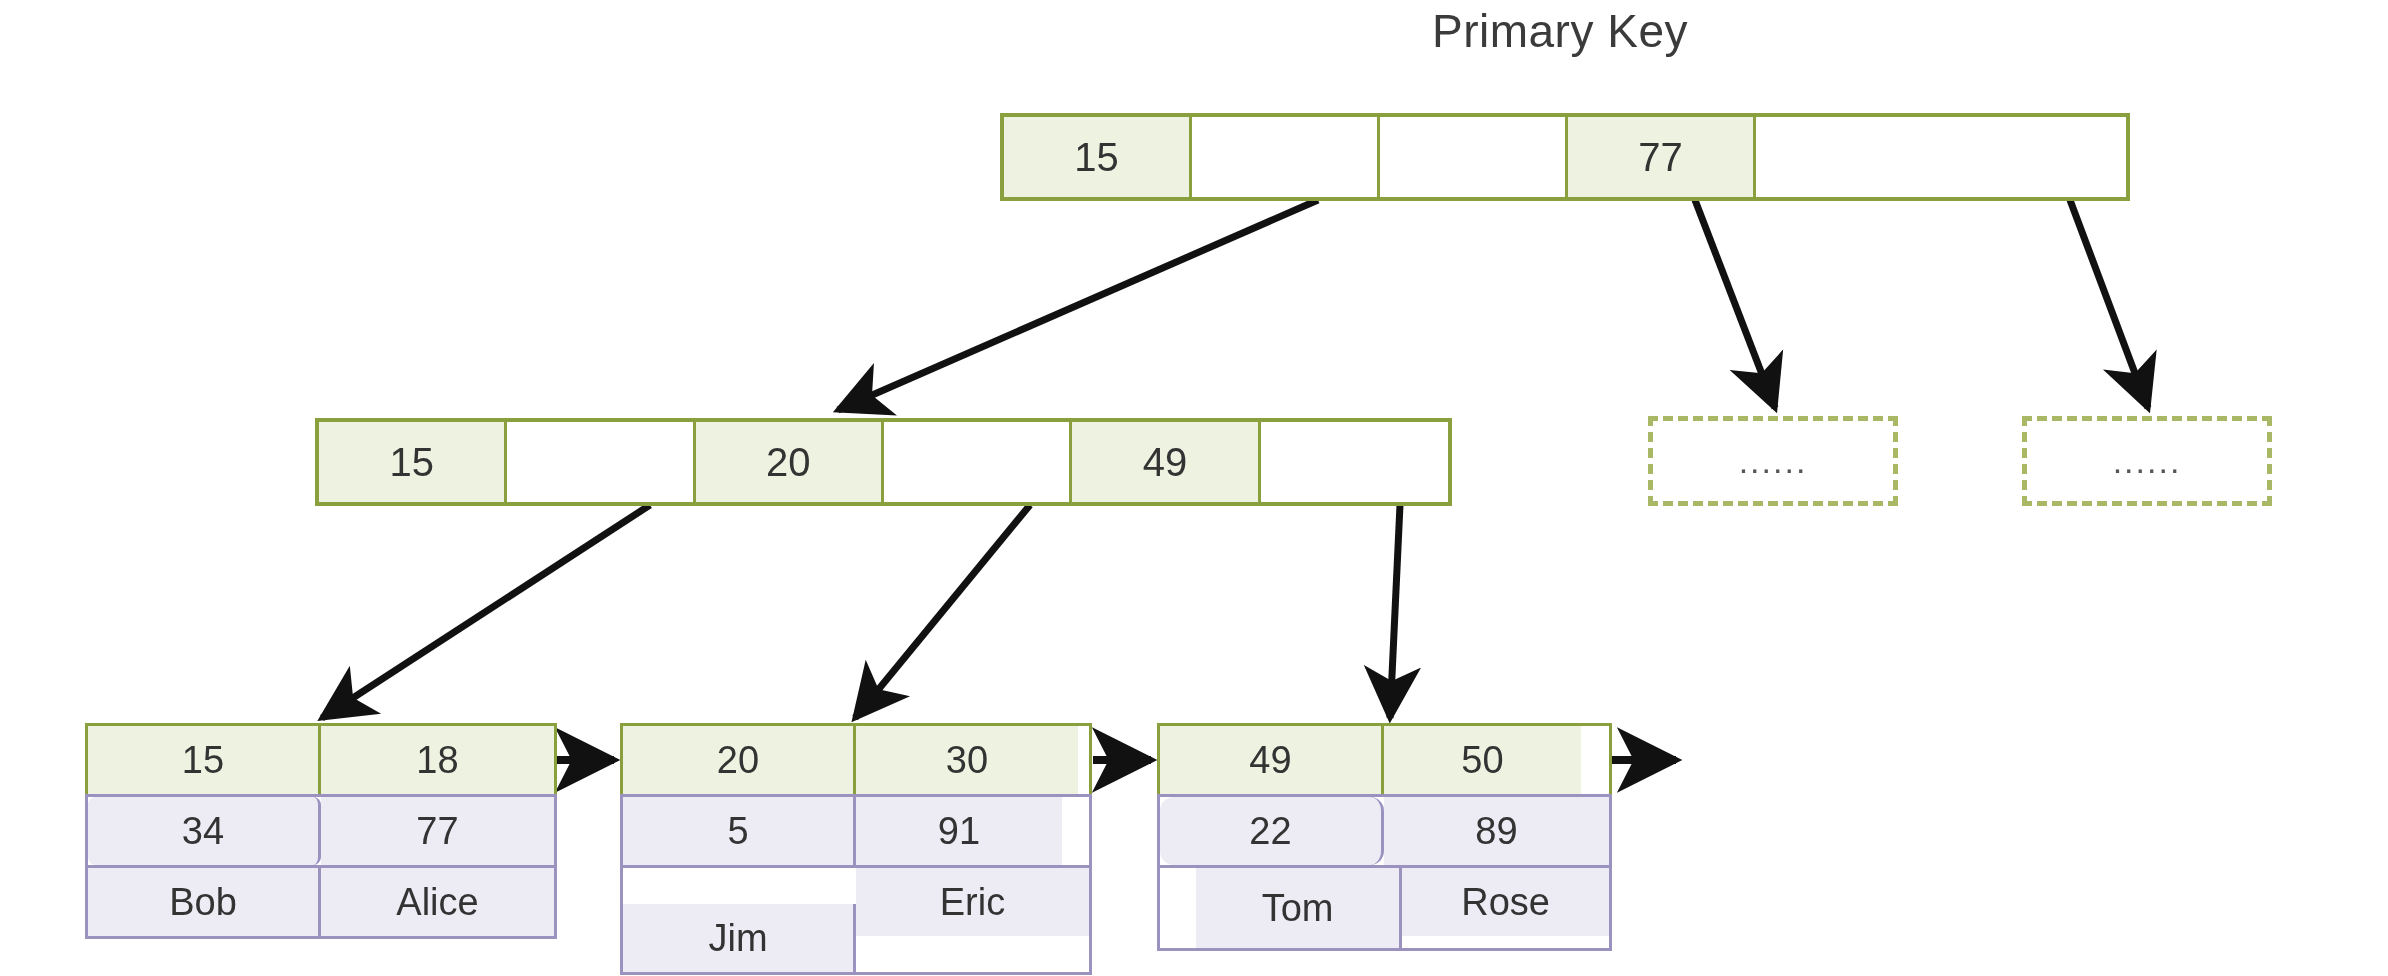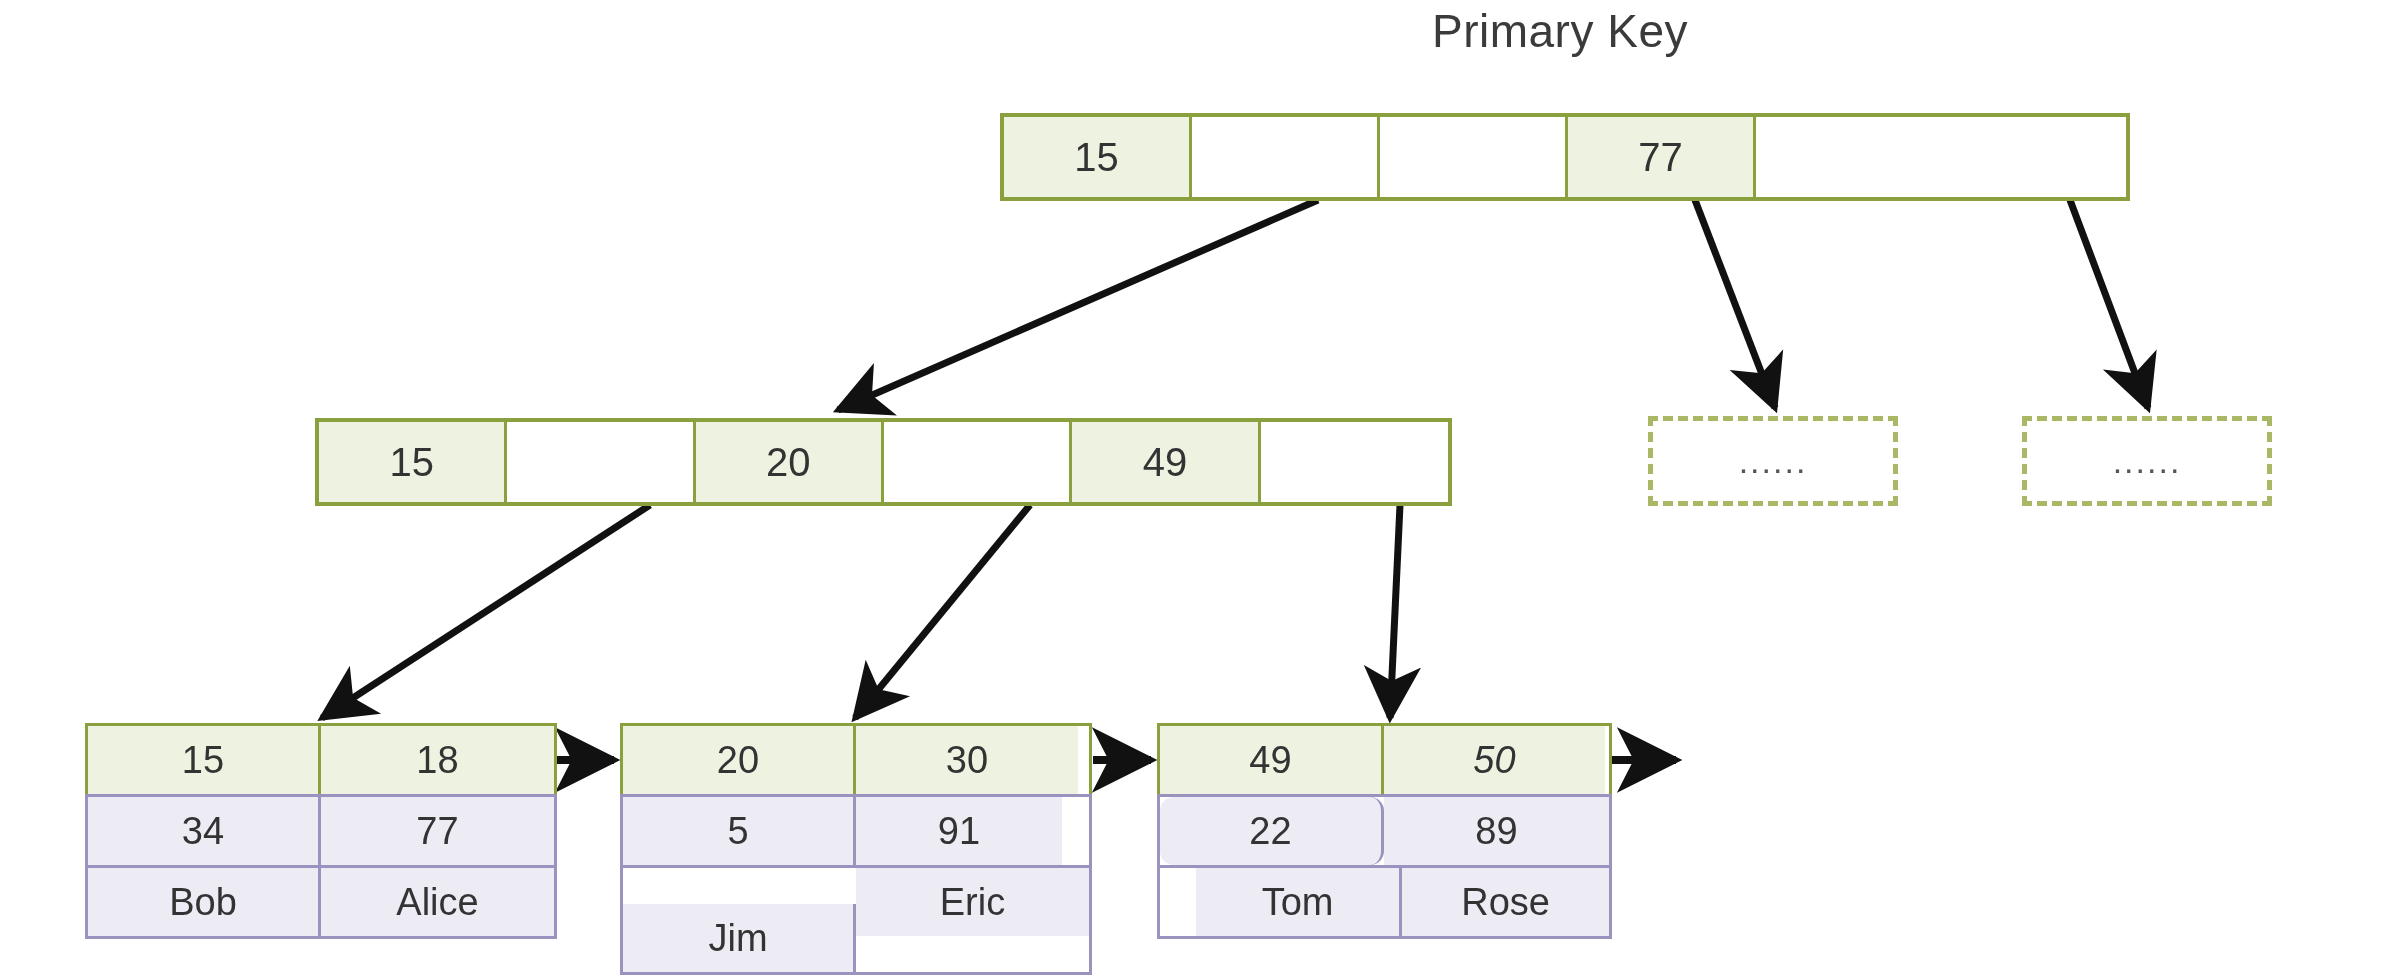--- a/index.html
+++ b/index.html
@@ -175,21 +175,21 @@
 
   <div class="dashed-node" style="left:1648px; top:416px; width:250px; height:90px;">......</div>
   <div class="dashed-node" style="left:2022px; top:416px; width:250px; height:90px;">......</div>
 
   <div class="leaf" style="left:85px; top:723px; width:472px;">
     <div class="row keys">
       <div class="lcell" style="width:233px; height:68px;">15</div>
       <div class="lcell" style="width:233px; height:68px;">18</div>
     </div>
     <div class="row vals">
-      <div class="lcell" style="width:233px; height:68px;">34</div>
+      <div class="lcell" style="width:233px; height:68px;border-radius:8px;">34</div>
       <div class="lcell" style="width:233px; height:68px;">77</div>
     </div>
     <div class="row vals">
       <div class="lcell" style="width:233px; height:68px;">Bob</div>
       <div class="lcell" style="width:233px; height:68px;">Alice</div>
     </div>
   </div>
 
   <div class="leaf" style="left:620px; top:723px; width:472px;">
     <div class="row keys">
@@ -202,25 +202,25 @@
     </div>
     <div class="row vals">
       <div class="lcell" style="width:233px; height:68px;margin-top:36px;">Jim</div>
       <div class="lcell" style="width:233px; height:68px;">Eric</div>
     </div>
   </div>
 
   <div class="leaf" style="left:1157px; top:723px; width:455px;">
     <div class="row keys">
       <div class="lcell" style="width:224px; height:68px;">49</div>
-      <div class="lcell" style="width:221px; height:68px;font-style:italic;">50</div>
+      <div class="lcell" style="width:197px; height:68px;">50</div>
     </div>
     <div class="row vals">
       <div class="lcell" style="width:224px; height:68px;border-radius:14px;">22</div>
       <div class="lcell" style="width:225px; height:68px;">89</div>
     </div>
     <div class="row vals">
-      <div class="lcell" style="width:224px; height:68px;margin-left:36px;">Tom</div>
+      <div class="lcell" style="width:224px; height:80px;margin-left:36px;">Tom</div>
       <div class="lcell" style="width:225px; height:68px;">Rose</div>
     </div>
   </div>
 
 </div>
 
 </body></html>

